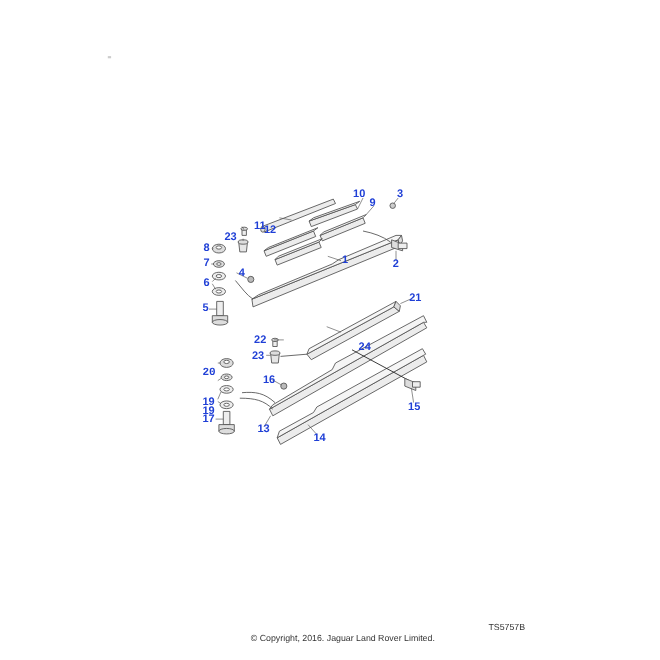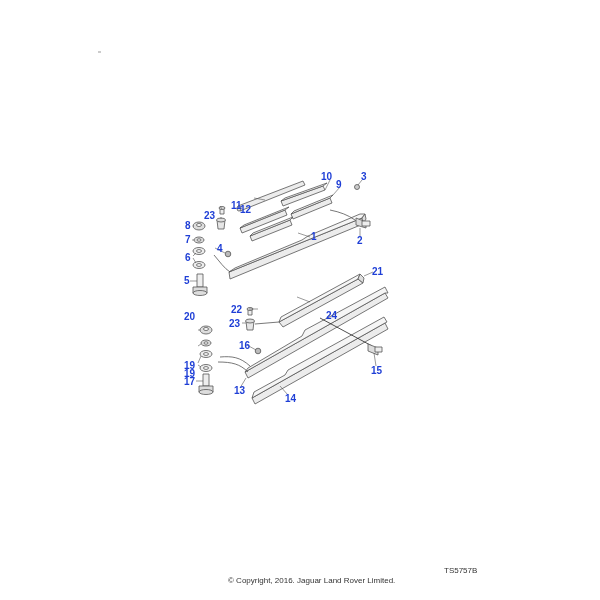--- a/index.html
+++ b/index.html
@@ -196,21 +196,21 @@
 <div class="callout" style="left:321px;top:172px;">10</div>
 <div class="callout" style="left:207px;top:201px;margin-left:24px;">11</div>
 <div class="callout" style="left:240px;top:193px;margin-top:12px;">12</div>
 <div class="callout" style="left:234px;top:386px;">13</div>
 <div class="callout" style="left:285px;top:394px;">14</div>
 <div class="callout" style="left:371px;top:366px;">15</div>
 <div class="callout" style="left:239px;top:341px;text-align:right;">16</div>
 <div class="callout" style="left:184px;top:377px;text-align:right;">17</div>
 <div class="callout" style="left:184px;top:361px;">19</div>
 <div class="callout" style="left:184px;top:341px;margin-top:28px;">19</div>
-<div class="callout" style="left:184px;top:312px;">20</div>
+<div class="callout" style="left:184px;top:335px;font-family:Liberation Mono, monospace;">20</div>
 <div class="callout" style="left:372px;top:267px;">21</div>
 <div class="callout" style="left:231px;top:305px;">22</div>
 <div class="callout" style="left:204px;top:211px;">23</div>
 <div class="callout" style="left:229px;top:319px;">23</div>
 <div class="callout" style="left:286px;top:311px;margin-left:40px;">24</div>
 
 <div class="drawing-id">TS5757B</div>
 <div class="copyright">© Copyright, 2016. Jaguar Land Rover Limited.</div>
 
 </body></html>

